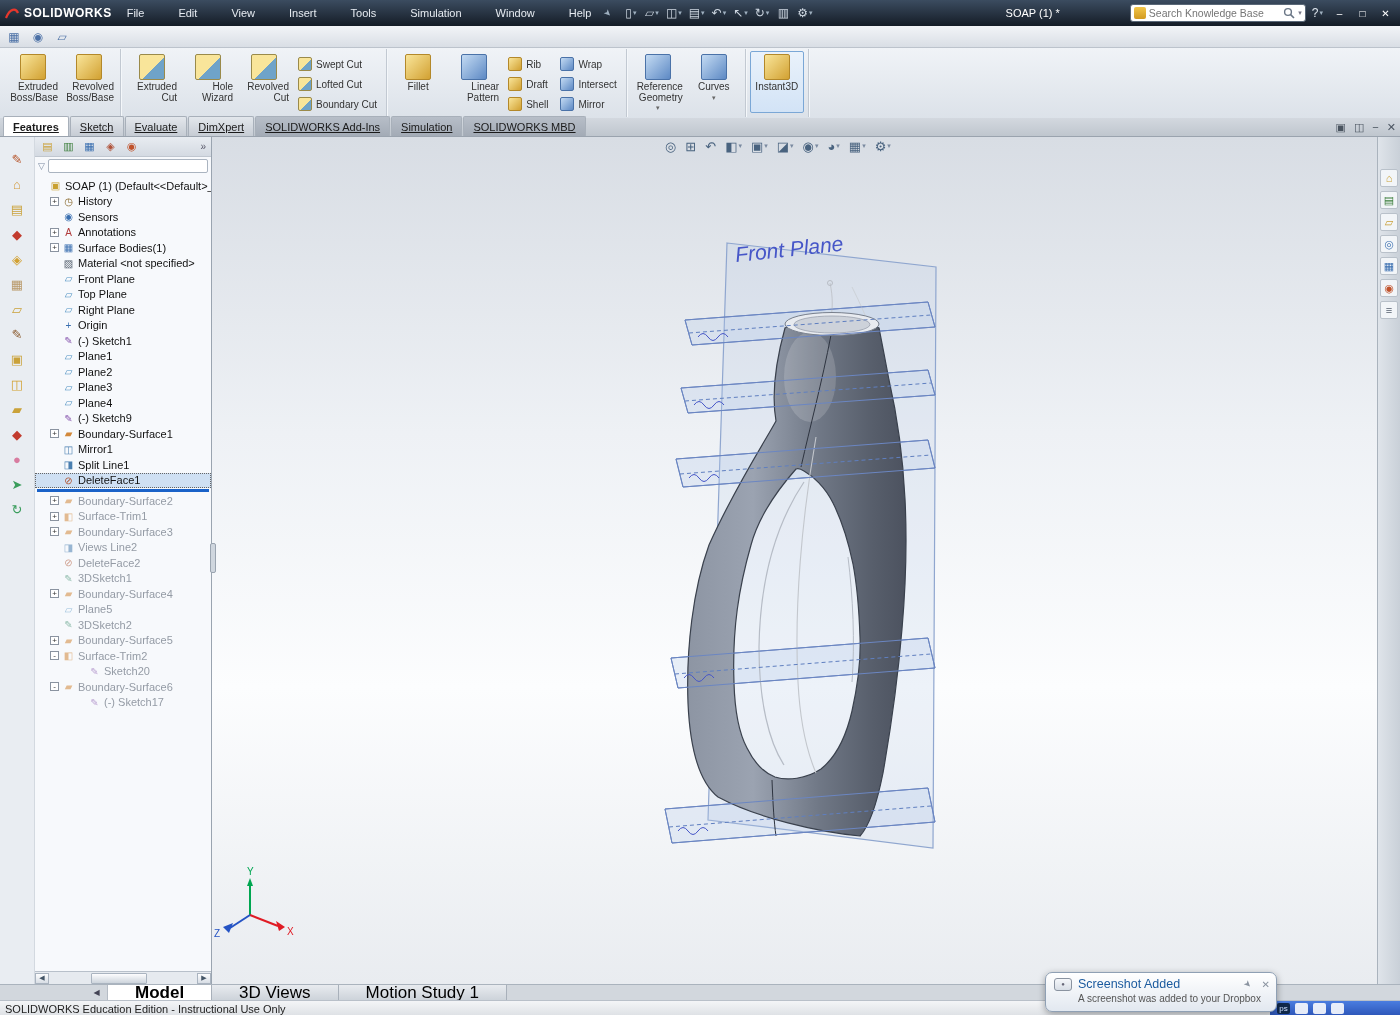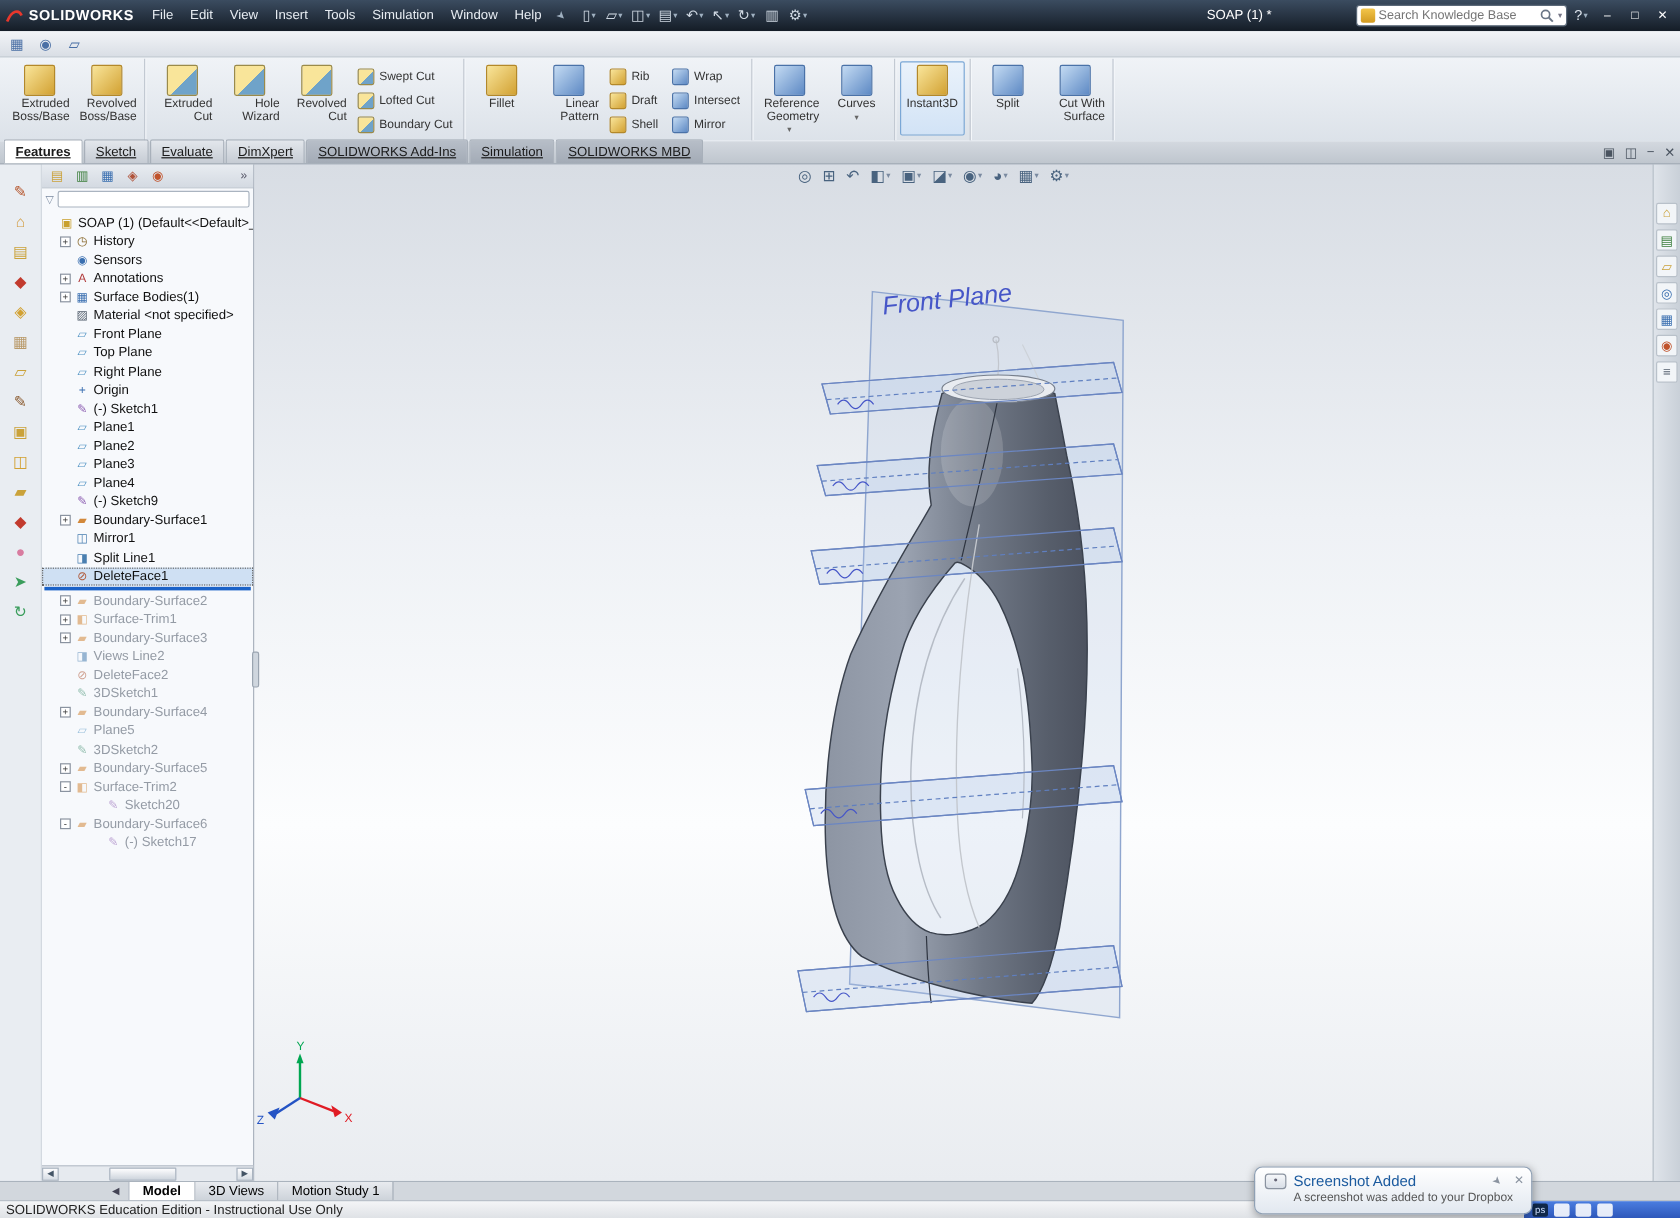--- a/index.html
+++ b/index.html
@@ -4,21 +4,21 @@
 <style>
   * { box-sizing: border-box; margin: 0; padding: 0; }
   html,body { width:1400px; height:1015px; overflow:hidden; }
   body { font-family:"Liberation Sans", sans-serif; font-size:11px; -webkit-user-select:none; user-select:none; }
   .app { position:relative; width:1400px; height:1015px; background:#e6eaef; overflow:hidden; }
 
   
   .titlebar { height:26px; background:linear-gradient(#3b4c60,#141c26); display:flex; align-items:center; padding:0 4px; color:#e8edf2; }
   .logo { display:flex; align-items:center; gap:4px; margin-right:8px; }
   .app-name { font-weight:bold; font-size:12px; letter-spacing:.5px; color:#fff; }
-  .menu-bar { display:flex; align-items:center; }
+  .menu-bar { display:flex; align-items:center;gap:20px; }
   .menu-item { padding:3px 7px; font-size:11px; color:#e6ebf1; cursor:default; }
   .pin { display:inline-block; transform:rotate(45deg); color:#9fb0c0; font-size:9px; margin:0 6px; }
   .qicons { display:flex; align-items:center; gap:3px; margin-left:4px; }
   .qicon { height:18px; min-width:18px; padding:0 2px; color:#cfd8e2; font-size:12px; display:inline-flex; align-items:center; justify-content:center; border-radius:2px; }
   .caret { font-size:7px; color:#9fb0c0; margin-left:1px; }
   .doc-title { color:#fff; font-size:11px; margin-left:auto;padding-left:16px; }
   .searchbox { display:flex; align-items:center; background:#fff; border:1px solid #5a6878; border-radius:3px; height:18px; width:176px; padding:0 3px; gap:3px; margin-left:70px; }
   .kb-icon { width:12px; height:12px; background:linear-gradient(#f3c64a,#d29a20); border-radius:2px; flex:none; }
   .search-input { border:0; outline:0; flex:1; font-size:10.5px; color:#444; background:transparent; font-family:"Liberation Sans", sans-serif; min-width:0; }
   .scaret { font-size:7px; color:#778; }
@@ -88,21 +88,21 @@
   .hicon { color:#49637f; font-size:13px; display:flex; align-items:center; cursor:default; }
   .hcaret { font-size:7px; color:#7a8aa0; margin-left:1px; }
   svg.scene { position:absolute; inset:0; width:100%; height:100%; }
 
   .right-strip { width:23px; background:linear-gradient(90deg,#dfe4ea,#c9d0d8); border-left:1px solid #aab3bd; display:flex; flex-direction:column; align-items:center; padding-top:32px; gap:4px; flex:none; }
   .rs-icon { width:18px; height:18px; border-radius:2px; font-size:11px; display:flex; align-items:center; justify-content:center; background:#f2f5f8; border:1px solid #b9c1ca; }
 
   
   .bottom-tabs { height:16px; background:#d2d7dd; border-top:1px solid #aab3bd; display:flex; align-items:stretch; padding-left:86px; }
   .btab-nav { width:22px; display:flex; align-items:center; justify-content:center; font-size:8px; color:#445; border-right:1px solid #b5bcc5; }
-  .btab { padding:1px 11px; font-size:11px; background:linear-gradient(#e8ebef,#cdd3da); border-right:1px solid #a8b0ba; display:flex; align-items:center; white-space:nowrap; cursor:default; }
+  .btab { padding:1px 27px; font-size:17px; background:linear-gradient(#e8ebef,#cdd3da); border-right:1px solid #a8b0ba; display:flex; align-items:center; white-space:nowrap; cursor:default; }
   .btab.active { background:#fff; font-weight:bold; }
   .statusbar { height:15px; background:linear-gradient(#f4f5f7,#dfe2e6); border-top:1px solid #b9c0c9; font-size:11px; color:#222; display:flex; align-items:flex-end; padding:0 5px; position:relative; }
   .taskbar-frag { position:absolute; right:0; top:0; height:15px; width:130px; background:linear-gradient(#4a7de0,#2c55b8); display:flex; align-items:center; gap:5px; padding:0 7px; }
   .tb-item { width:13px; height:11px; background:rgba(255,255,255,.88); border-radius:2px; font-size:8px; display:flex; align-items:center; justify-content:center; color:#123; }
   .tb-item.dark { background:#10284a; color:#cfe0ff; }
 
   
   .notif { position:absolute; left:1045px; top:972px; width:232px; height:40px; background:linear-gradient(#ffffff,#e2e8f0); border:1px solid #8fa0b4; border-radius:7px; box-shadow:0 2px 7px rgba(0,0,0,.35); z-index:60; padding:4px 6px 0 8px; }
   .notif-top { display:flex; align-items:center; gap:6px;justify-content:flex-end; }
   .shot-icon { width:18px; height:13px; border:1px solid #8a93a0; border-radius:3px; background:linear-gradient(#f5f7fa,#d8dee6); display:flex; align-items:center; justify-content:center; font-size:6px; color:#667; flex:none; }
@@ -258,30 +258,20 @@
         <div class="rbtn-big">
           <div class="ricon ric-blue"></div>
           <div class="rlabel">Curves</div>
           <span class="rcaret">▾</span>
         </div>
       </div>
       <div class="rgroup">
         <div class="rbtn-big active">
           <div class="ricon ric-gold"></div>
           <div class="rlabel">Instant3D</div>
-        </div>
-      </div>
-      <div class="rgroup">
-        <div class="rbtn-big">
-          <div class="ricon ric-blue"></div>
-          <div class="rlabel">Split</div>
-        </div>
-        <div class="rbtn-big">
-          <div class="ricon ric-blue"></div>
-          <div class="rlabel">Cut With Surface</div>
         </div>
       </div>
     </div>
 
   <div class="tabrow">
     <div class="ctab active">Features</div>
       <div class="ctab">Sketch</div>
       <div class="ctab">Evaluate</div>
       <div class="ctab">DimXpert</div>
       <div class="ctab dark">SOLIDWORKS Add-Ins</div>

